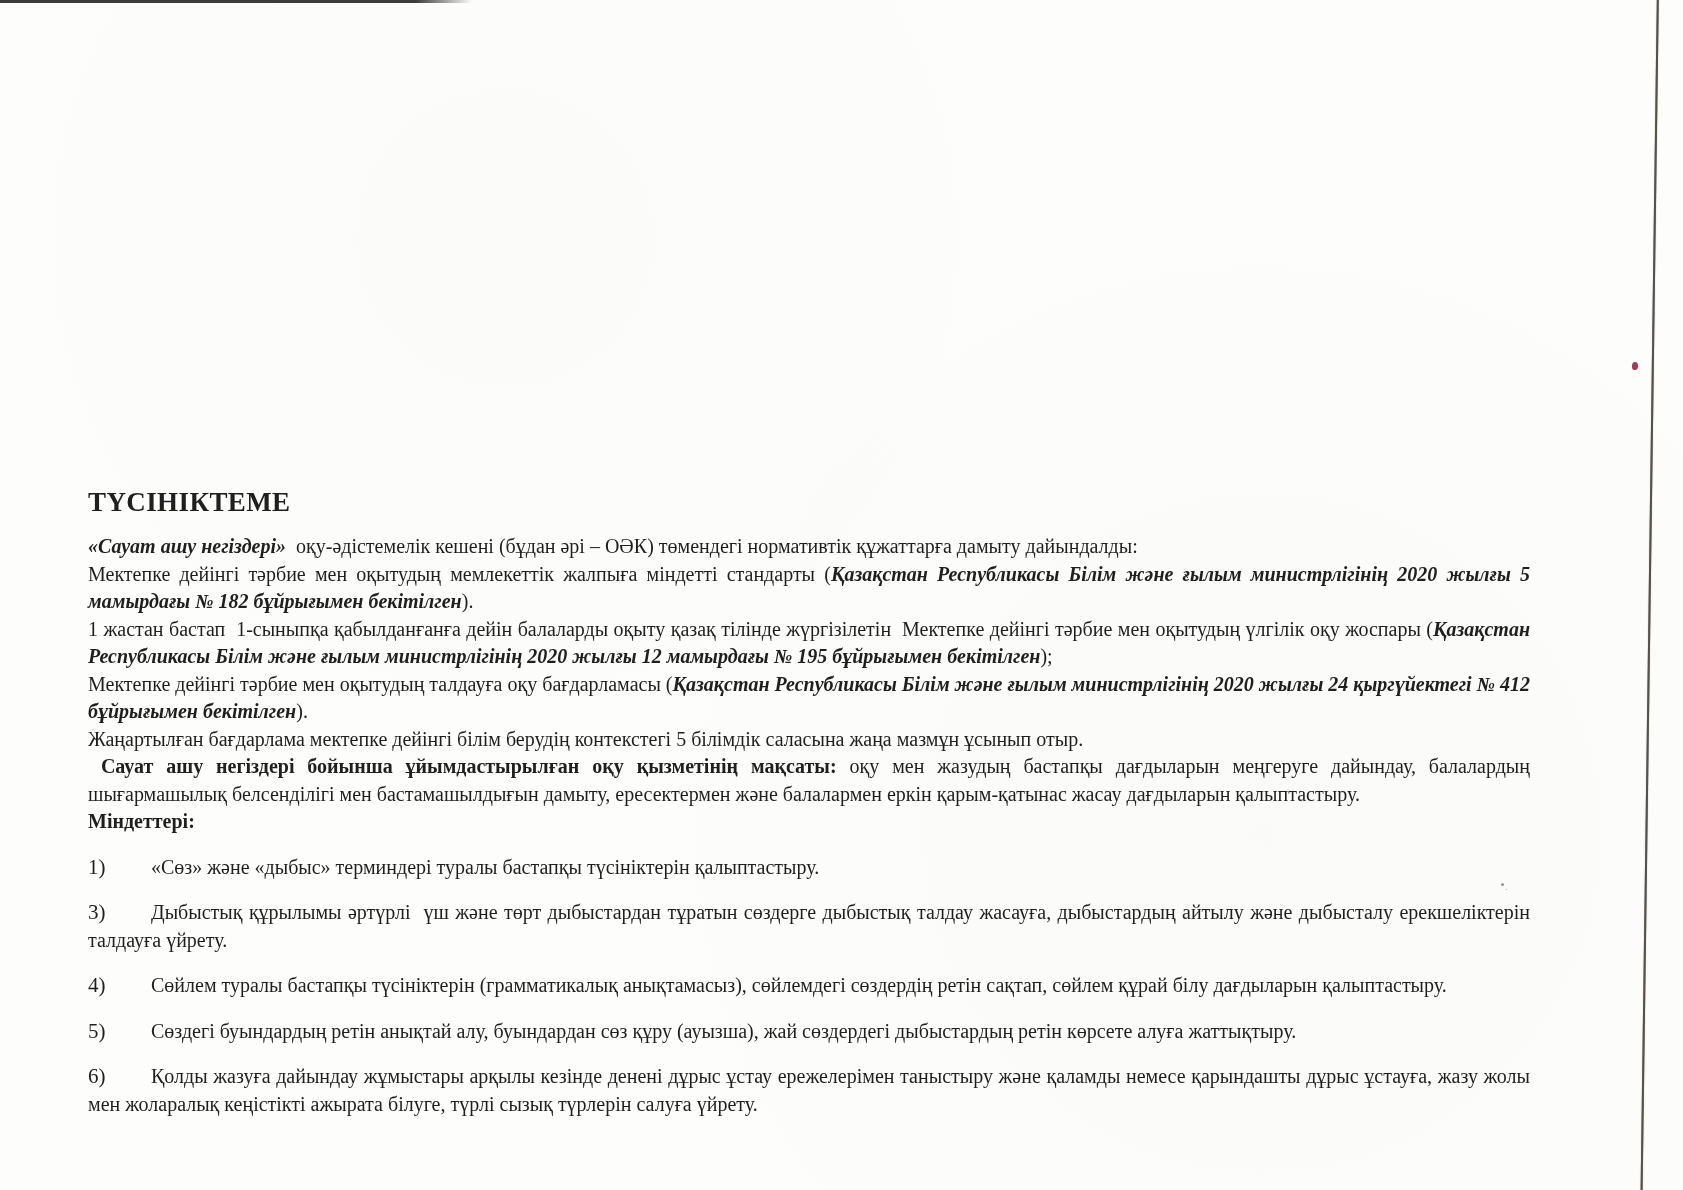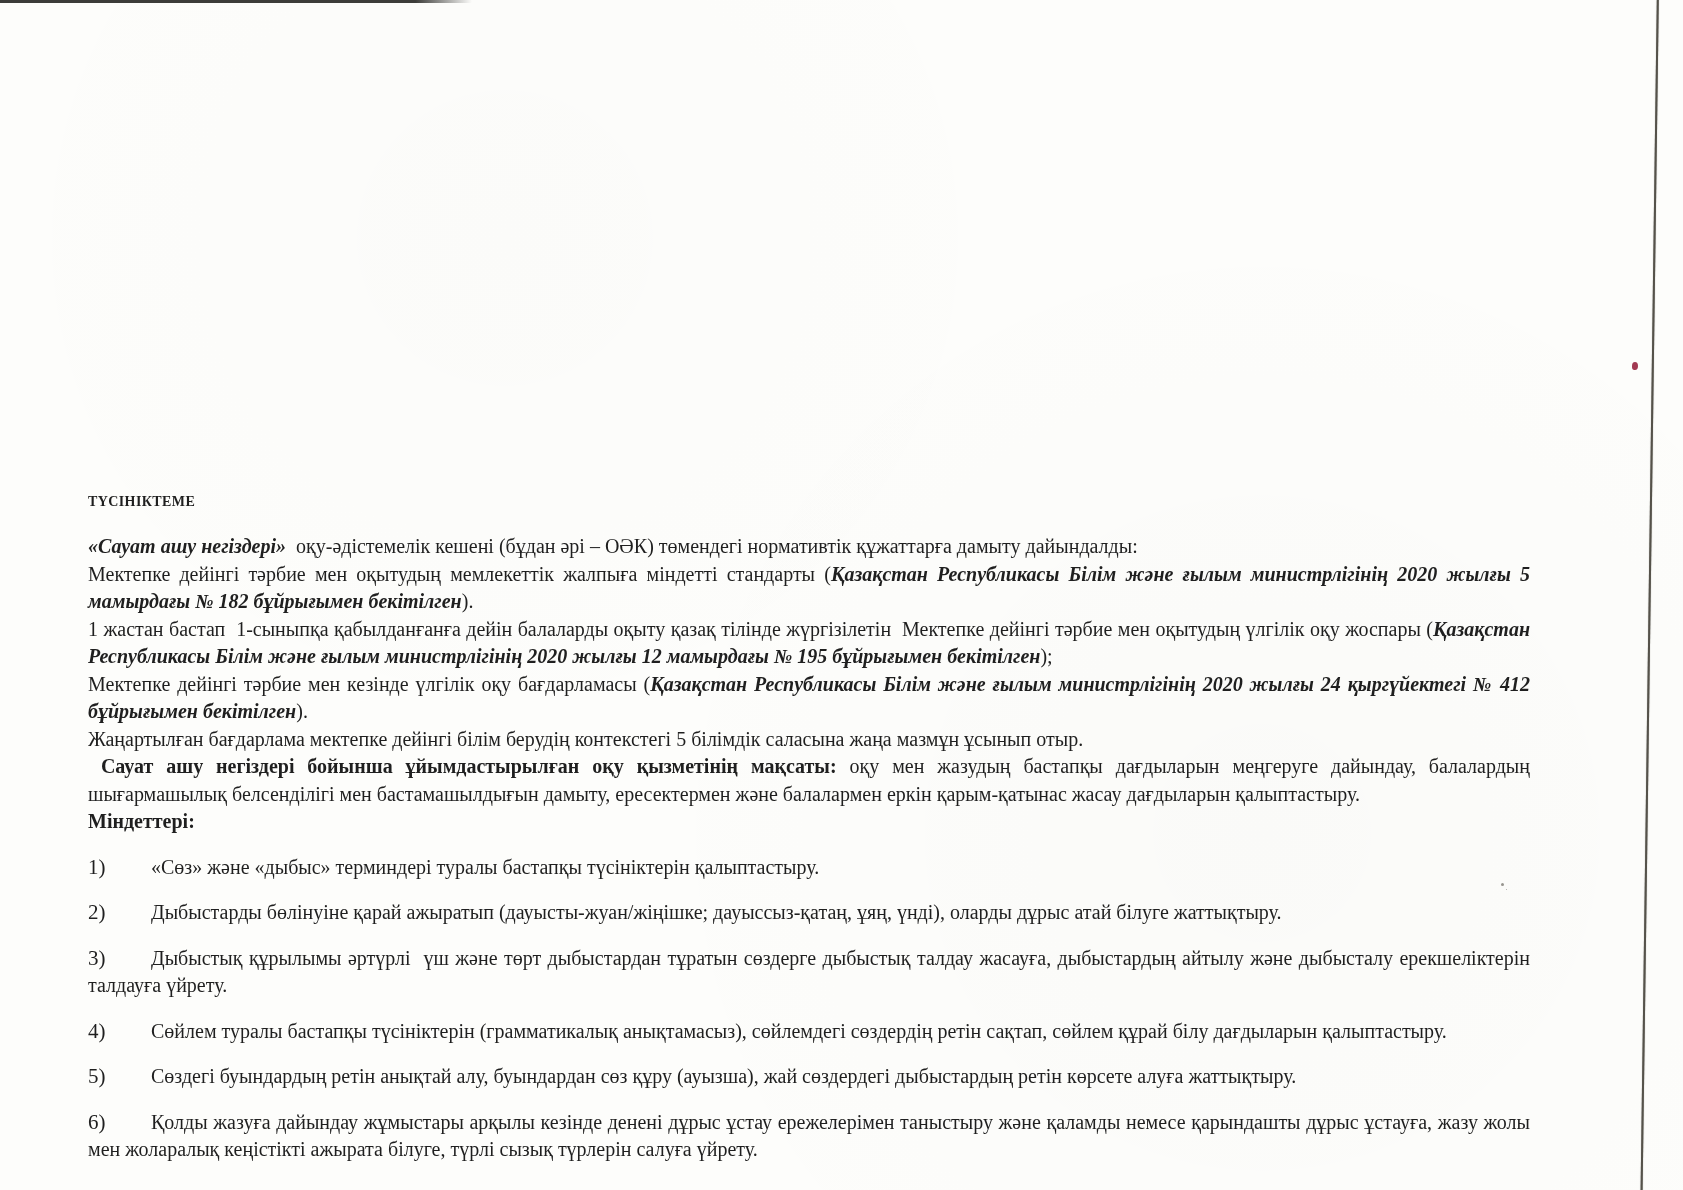--- a/index.html
+++ b/index.html
@@ -19,21 +19,21 @@
       #fdfdfb;
   }
   .doc-column {
     position: absolute;
     left: 88px; top: 487px;
     width: 1442px;
     color: #1f1f1f;
   }
   .heading {
     font-weight: bold;
-    font-size: 14px;
+    font-size: 27px;
     line-height: 30px;
     letter-spacing: 0.4px;
     margin-bottom: 16px;
   }
   .para {
     font-size: 20px;
     line-height: 27.5px;
     text-align: justify;
     white-space: pre-wrap;
   }
@@ -77,23 +77,22 @@
 <div class="top-edge-line"></div>
 <div class="right-edge-line" style="background: rgb(85, 82, 74);"></div>
 <div class="red-ink-dot" style="background: rgb(162, 58, 82);"></div>
 <div class="ink-speck" style="background: rgb(125, 123, 116);"></div>
 
 <div class="doc-column">
     <div class="heading">ТҮСІНІКТЕМЕ</div>
     <div class="para"><span class="it">«Сауат ашу негіздері»</span><span class="rg">  оқу-әдістемелік кешені (бұдан әрі – ОӘК) төмендегі нормативтік құжаттарға дамыту дайындалды:</span></div>
     <div class="para"><span class="rg">Мектепке дейінгі тәрбие мен оқытудың мемлекеттік жалпыға міндетті стандарты (</span><span class="it">Қазақстан Республикасы Білім және ғылым министрлігінің 2020 жылғы 5 мамырдағы № 182 бұйрығымен бекітілген</span><span class="rg">).</span></div>
     <div class="para"><span class="rg">1 жастан бастап  1-сыныпқа қабылданғанға дейін балаларды оқыту қазақ тілінде жүргізілетін  Мектепке дейінгі тәрбие мен оқытудың үлгілік оқу жоспары (</span><span class="it">Қазақстан Республикасы Білім және ғылым министрлігінің 2020 жылғы 12 мамырдағы № 195 бұйрығымен бекітілген</span><span class="rg">);</span></div>
-    <div class="para"><span class="rg">Мектепке дейінгі тәрбие мен кезінде үлгілік оқу бағдарламасы (</span><span class="it">Қазақстан Республикасы Білім және ғылым министрлігінің 2020 жылғы 24 қыргүйектегі № 412 бұйрығымен бекітілген</span><span class="rg">).</span></div>
+    <div class="para"><span class="rg">Мектепке дейінгі тәрбие мен оқытудың талдауға оқу бағдарламасы (</span><span class="it">Қазақстан Республикасы Білім және ғылым министрлігінің 2020 жылғы 24 қыргүйектегі № 412 бұйрығымен бекітілген</span><span class="rg">).</span></div>
     <div class="para"><span class="rg">Жаңартылған бағдарлама мектепке дейінгі білім берудің контекстегі 5 білімдік саласына жаңа мазмұн ұсынып отыр.</span></div>
     <div class="para"><span class="b"> Сауат ашу негіздері бойынша ұйымдастырылған оқу қызметінің мақсаты:</span><span class="rg"> оқу мен жазудың бастапқы дағдыларын меңгеруге дайындау, балалардың шығармашылық белсенділігі мен бастамашылдығын дамыту, ересектермен және балалармен еркін қарым-қатынас жасау дағдыларын қалыптастыру.</span></div>
     <div class="para"><span class="b">Міндеттері:</span></div>
     <div class="para item"><span class="num">1)</span><span class="rg">«Сөз» және «дыбыс» терминдері туралы бастапқы түсініктерін қалыптастыру.</span></div>
-    <div class="para item"><span class="num">2)</span><span class="rg">Дыбыстарды бөлінуіне қарай ажыратып (дауысты-жуан/жіңішке; дауыссыз-қатаң, ұяң, үнді), оларды дұрыс атай білуге жаттықтыру.</span></div>
     <div class="para item"><span class="num">3)</span><span class="rg">Дыбыстық құрылымы әртүрлі  үш және төрт дыбыстардан тұратын сөздерге дыбыстық талдау жасауға, дыбыстардың айтылу және дыбысталу ерекшеліктерін талдауға үйрету.</span></div>
     <div class="para item"><span class="num">4)</span><span class="rg">Сөйлем туралы бастапқы түсініктерін (грамматикалық анықтамасыз), сөйлемдегі сөздердің ретін сақтап, сөйлем құрай білу дағдыларын қалыптастыру.</span></div>
     <div class="para item"><span class="num">5)</span><span class="rg">Сөздегі буындардың ретін анықтай алу, буындардан сөз құру (ауызша), жай сөздердегі дыбыстардың ретін көрсете алуға жаттықтыру.</span></div>
     <div class="para item"><span class="num">6)</span><span class="rg">Қолды жазуға дайындау жұмыстары арқылы кезінде денені дұрыс ұстау ережелерімен таныстыру және қаламды немесе қарындашты дұрыс ұстауға, жазу жолы мен жоларалық кеңістікті ажырата білуге, түрлі сызық түрлерін салуға үйрету.</span></div>
   </div>
 
 </body></html>

